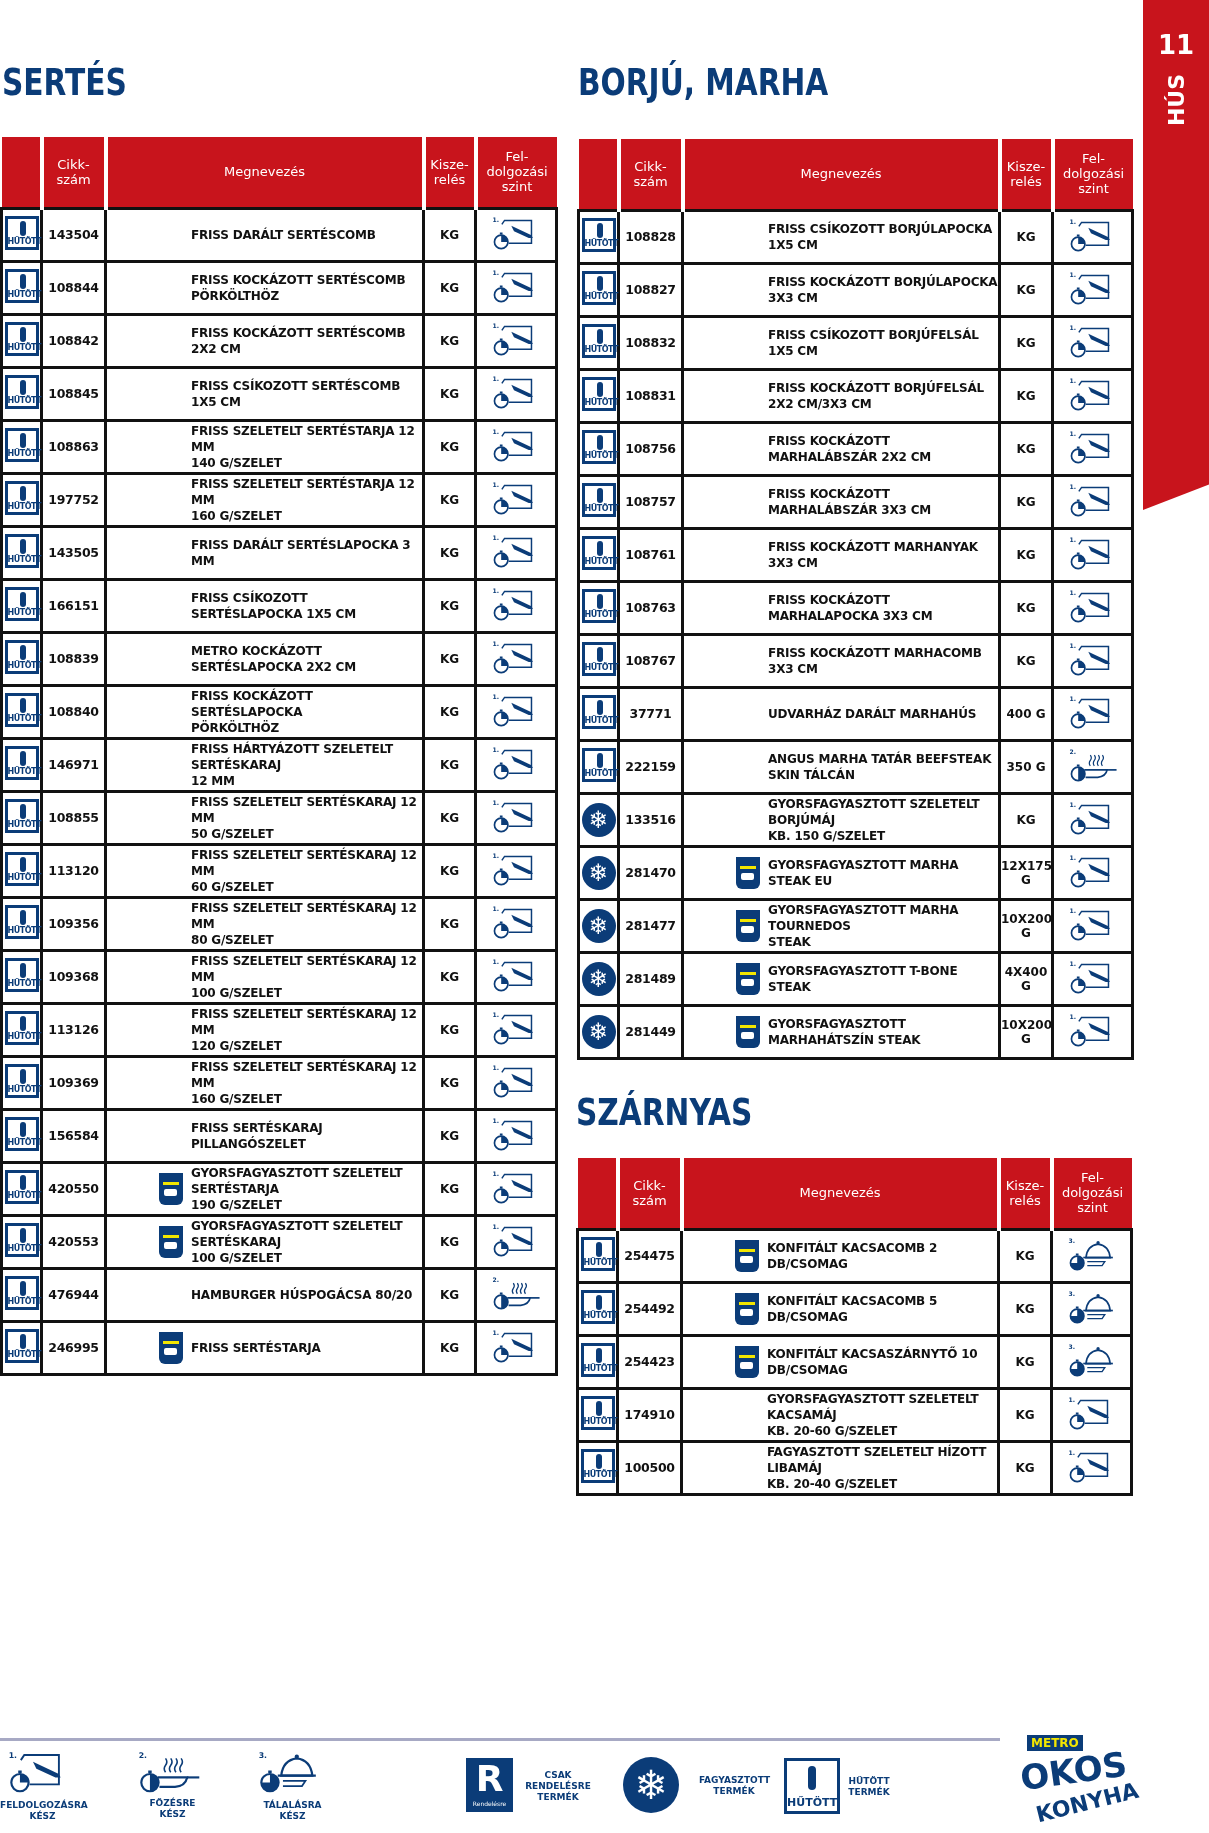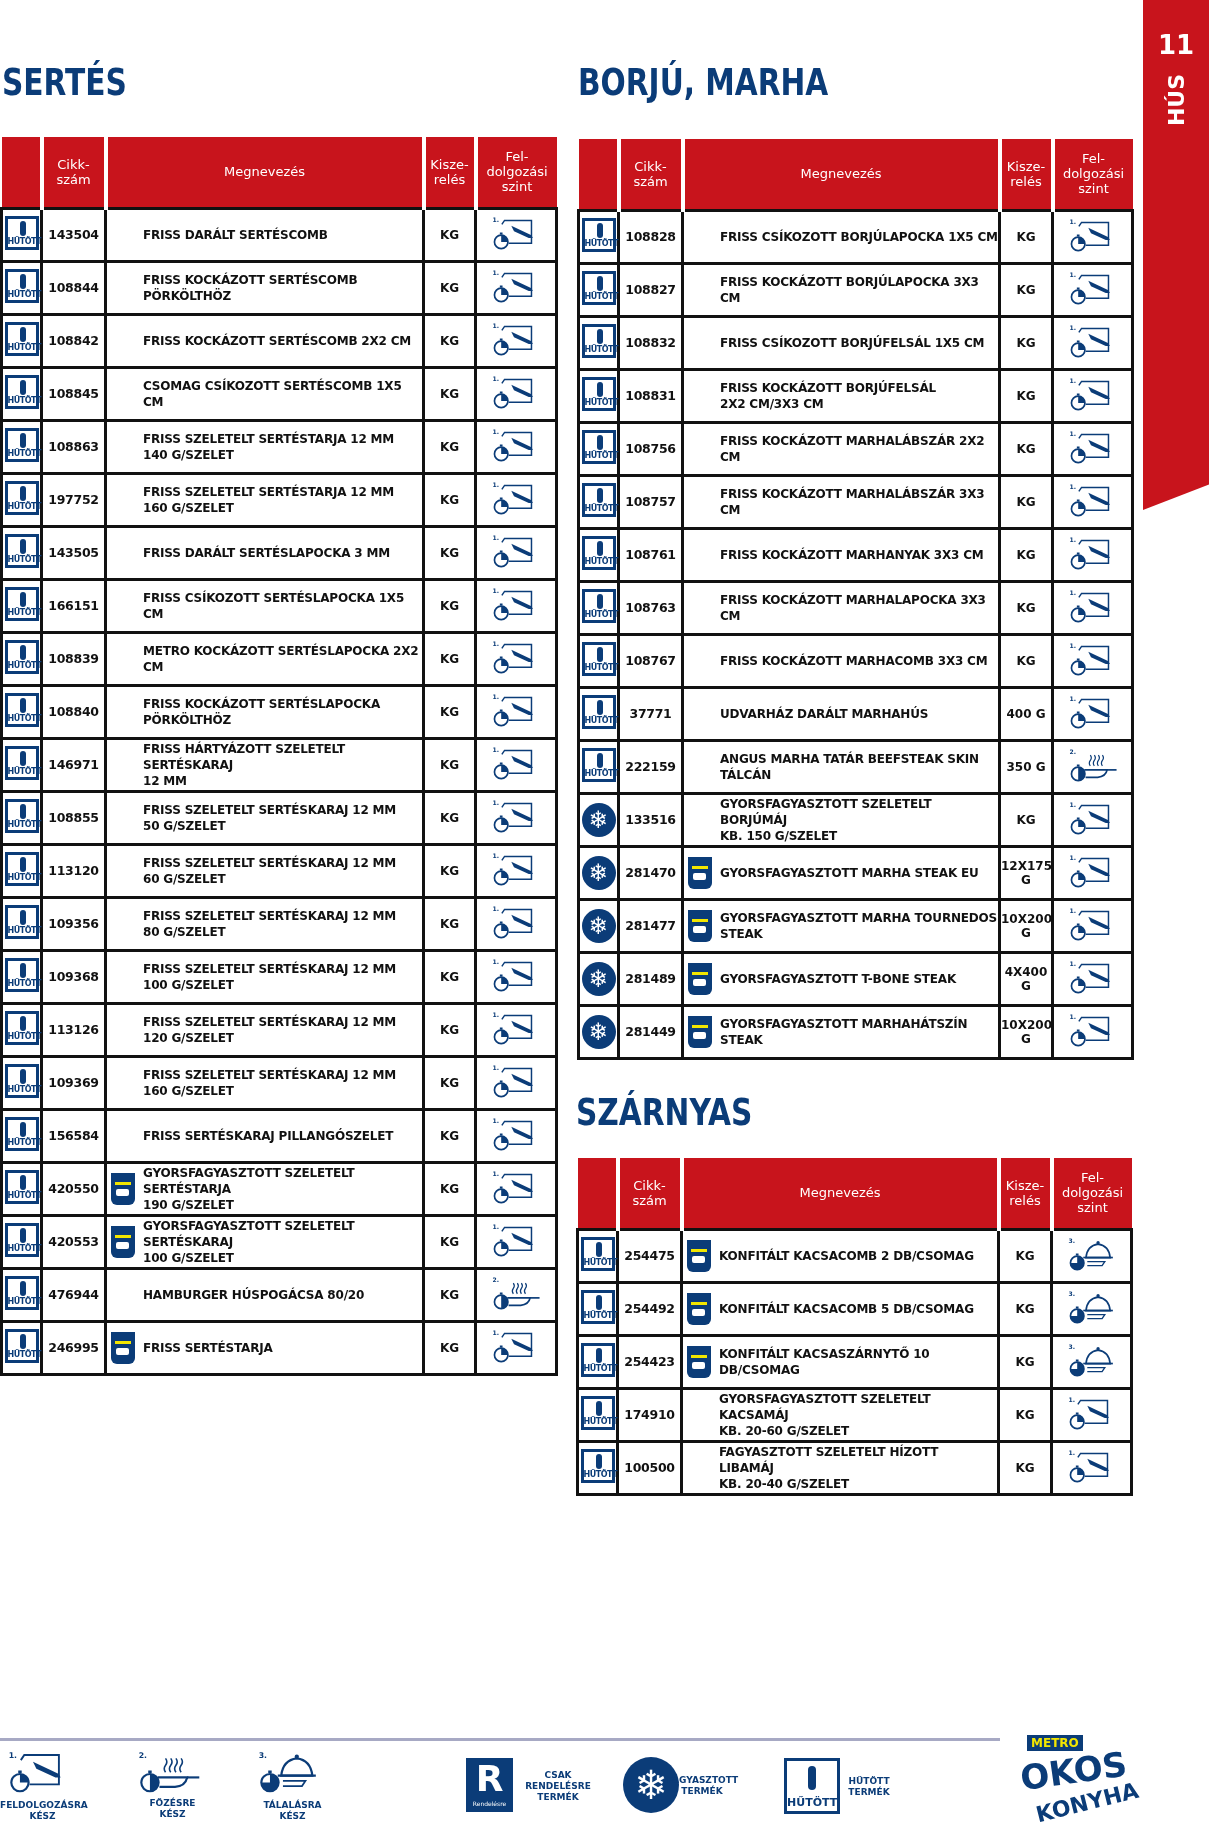--- a/index.html
+++ b/index.html
@@ -20,21 +20,21 @@
     border-left: 4px solid #fff; text-align: center; vertical-align: middle; padding: 0 2px;
   }
   table.prod th:first-child { border-left: none; }
   table.prod td {
     border: 3px solid #111; height: 53px; vertical-align: middle; background: #fff;
   }
   table.prod tr td:first-child { border-left-width: 3px; }
   .c-icon { text-align: center; padding: 0; }
   .c-code { text-align: center; font-size: 12.5px; font-weight: bold; letter-spacing: -0.3px; }
   .c-name { font-size: 12px; font-weight: bold; letter-spacing: -0.2px; line-height: 16px; }
-  .c-name .wrap { display: flex; align-items: center; }
+  .c-name .wrap { display: flex; align-items: center; margin-left: 48px; }
   .c-name .badge-slot { width: 32px; flex: 0 0 32px; display: flex; justify-content: center; }
   .c-name .txt { flex: 1; white-space: pre-line; padding-left: 4px; }
   .c-unit { text-align: center; font-size: 12px; font-weight: bold; line-height: 14px; }
   .c-level { text-align: center; padding: 0; }
 
   .hutott-icon { display: inline-block; width: 34px; height: 34px; border: 3px solid #0b3c78; position: relative; }
   .hutott-icon .th { position: absolute; left: 12px; top: 2px; width: 6px; height: 15px; background: #0b3c78; border-radius: 3px; }
   .hutott-icon .lbl { position: absolute; left: 0; right: 0; bottom: 1px; font-size: 8px; font-weight: bold; color: #0b3c78; text-align: center; letter-spacing: -0.5px; }
 
   .frozen-icon { display: inline-block; width: 34px; height: 34px; border-radius: 50%; background: #0b3c78; color: #fff; font-size: 24px; line-height: 34px; text-align: center; }
@@ -150,21 +150,21 @@
               <path d="M16,14 L20,8 L60,8 L60,42 L26,42" fill="none" stroke="#0b3c78" stroke-width="2.2"></path>
               <path d="M30,16 L60,30 L62,34 L56,34 L34,24 Z" fill="#0b3c78"></path>
             </svg></span></td>
       </tr>
       <tr>
         <td class="c-icon"><span class="hutott-icon"><span class="th"></span><span class="lbl">HŰTÖTT</span></span></td>
         <td class="c-code">108845</td>
         <td class="c-name">
           <div class="wrap">
             <span class="badge-slot"></span>
-            <span class="txt">CSOMAG CSÍKOZOTT SERTÉSCOMB 1X5 CM</span>
+            <span class="txt">FRISS CSÍKOZOTT SERTÉSCOMB 1X5 CM</span>
           </div>
         </td>
         <td class="c-unit" style="white-space:pre-line">KG</td>
         <td class="c-level"><span class="level-icon"><svg width="60" height="35" viewBox="0 0 74 52">
               <circle cx="15" cy="40" r="10" fill="none" stroke="#0b3c78" stroke-width="2.5"></circle>
               <rect x="13" y="26" width="4" height="3" fill="#0b3c78"></rect>
               <path d="M15,40 L15,30 A10,10 0 0 1 25,40 Z" fill="#0b3c78"></path>
               <text x="2" y="11" font-size="9" font-weight="bold" fill="#0b3c78" font-family="DejaVu Sans, sans-serif">1.</text>
               <path d="M16,14 L20,8 L60,8 L60,42 L26,42" fill="none" stroke="#0b3c78" stroke-width="2.2"></path>
               <path d="M30,16 L60,30 L62,34 L56,34 L34,24 Z" fill="#0b3c78"></path>
@@ -1098,21 +1098,21 @@
     <div style="color:#fff; font-weight:bold; font-size:36px; text-align:center; line-height:42px;">R</div>
     <div style="color:#fff; font-size:6px; text-align:center;">Rendelésre</div>
   </div>
   <div class="legend-text" style="left:52px; top:12px; width:80px; white-space:pre-line;">CSAK
 RENDELÉSRE
 TERMÉK</div>
 </div>
 
 <div style="position:absolute; left:623px; top:1757px; width:150px; height:60px;">
   <div class="frozen-icon" style="width:56px; height:56px; line-height:56px; font-size:40px;">❄</div>
-  <div class="legend-text" style="left:44px; top:18px; width:70px; white-space:pre-line;">FAGYASZTOTT
+  <div class="legend-text" style="left:76px; top:18px; width:70px; white-space:pre-line;">FAGYASZTOTT
 TERMÉK</div>
 </div>
 
 <div style="position:absolute; left:784px; top:1758px; width:120px; height:60px;">
   <div style="position:absolute; left:0; top:0; width:56px; height:56px; border:3px solid #0b3c78;">
     <div style="position:absolute; left:21px; top:5px; width:8px; height:24px; background:#0b3c78; border-radius:4px;"></div>
     <div style="position:absolute; left:0; right:0; bottom:2px; text-align:center; color:#0b3c78; font-size:11px; font-weight:bold;">HŰTÖTT</div>
   </div>
   <div class="legend-text" style="left:60px; top:18px; width:50px; white-space:pre-line;">HŰTÖTT
 TERMÉK</div>

